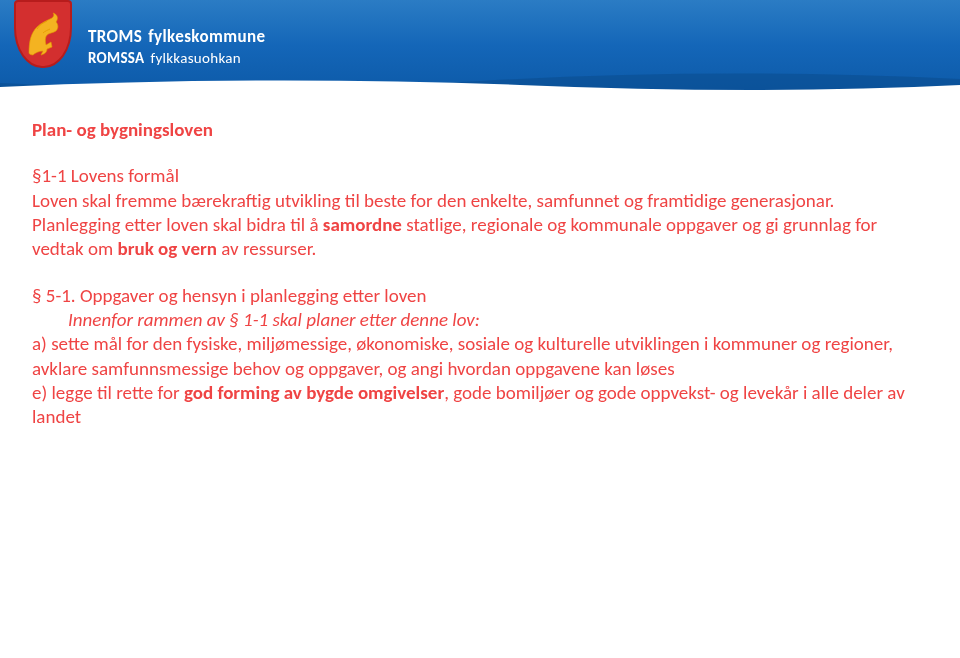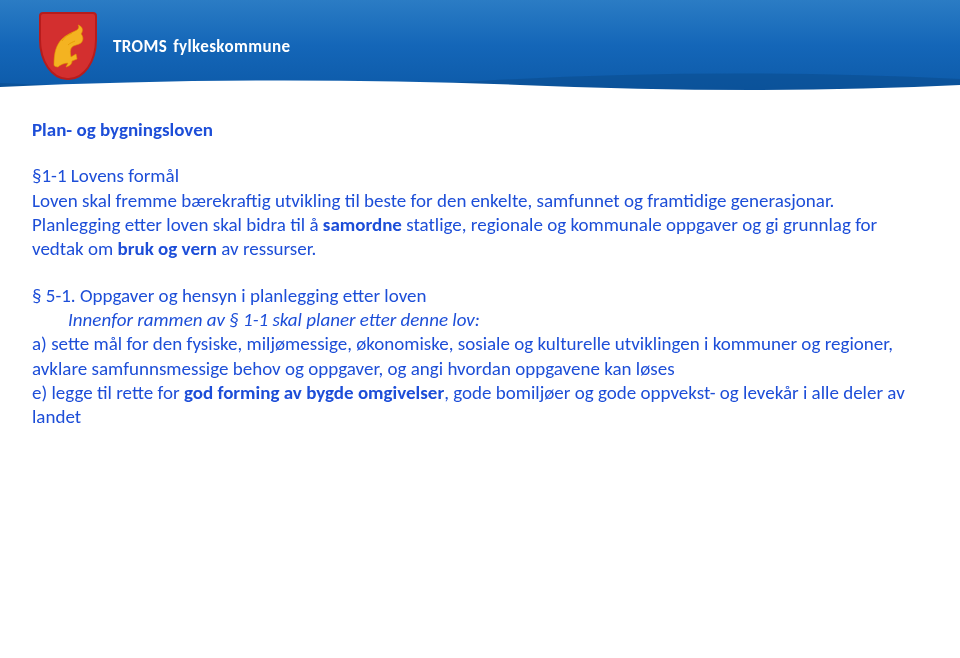--- a/index.html
+++ b/index.html
@@ -13,22 +13,20 @@
       font-family: Calibri, Arial, sans-serif;
       background: #ffffff;
       overflow: hidden;
     }
     .header-bar {
       width: 100%;
       height: 92px;
       background: linear-gradient(to bottom, #2b7cc4 0%, #1466b8 50%, #0d5aa8 100%);
       position: relative;
       display: flex;
-      align-items: center;
-      padding-left: 25px;
     }
     .crest {
       width: 58px;
       height: 68px;
       margin-left: 14px;
       position: relative;
     }
     .crest-shield {
       width: 58px;
       height: 68px;
@@ -88,21 +86,21 @@
       position: absolute;
       bottom: -1px;
       left: 0;
       width: 100%;
       height: 24px;
     }
     .content {
       padding: 26px 32px 10px 32px;
       font-size: 19px;
       line-height: 1.28;
-      color: #1d4ed8;
+      color: #ef4444;
     }
     .title {
       font-weight: 700;
       margin-bottom: 22px;
     }
     .section-heading {
       font-weight: 400;
     }
     .section-3 {
       margin-top: 22px;
@@ -127,20 +125,24 @@
           <path d="M14 18 C16 14 20 12 24 10 M20 22 C22 20 25 19 27 18" stroke="#e39800" stroke-width="0.8" fill="none"></path>
         </svg>
       </div>
     </div>
   </div>
   <div class="header-text">
     <div class="header-line1">
       <span class="strong">TROMS</span>
       <span class="light">fylkeskommune</span>
     </div>
+    <div class="header-line2">
+      <span class="strong">ROMSSA</span>
+      <span class="light">fylkkasuohkan</span>
+    </div>
   </div>
   <svg class="header-swoosh" viewBox="0 0 960 24" preserveAspectRatio="none">
     <path d="M0 14 Q 240 26 480 12 Q 720 -2 960 10 L960 24 L0 24 Z" fill="#0a4e92" opacity="0.65"></path>
     <path d="M0 18 Q 260 6 520 16 Q 760 26 960 16 L960 24 L0 24 Z" fill="#ffffff"></path>
   </svg>
 </div>
 
 <div class="content">
   <div class="title">Plan- og bygningsloven</div>
 

